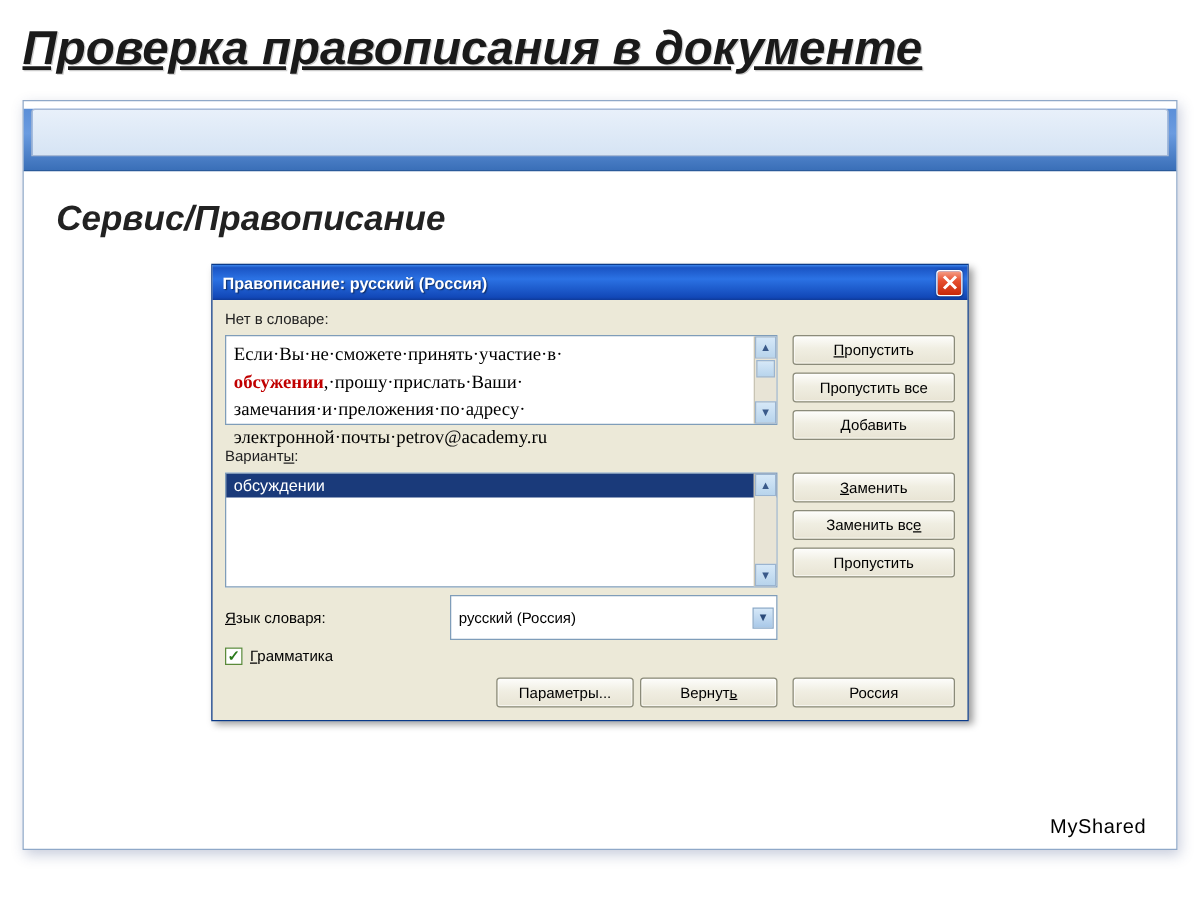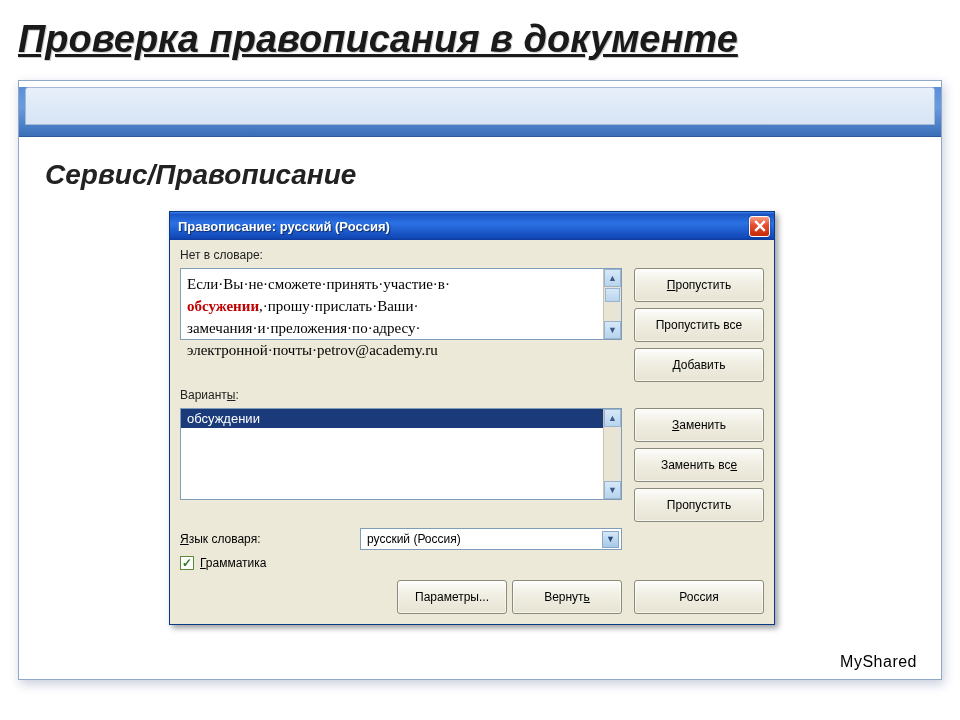--- a/index.html
+++ b/index.html
@@ -95,21 +95,21 @@
     display: grid;
     grid-template-columns: 1fr 130px;
     column-gap: 12px;
     row-gap: 6px;
     border-radius: 17px;
   }
   .lbl { font-size: 12px; color: #222; grid-column: 1; }
   .ul { text-decoration: underline; }
   .btn-col { grid-column: 2; display: flex; flex-direction: column; gap: 6px; }
   .xp-btn {
-    height: 34px;
+    height: 24px;
     background: linear-gradient(#fdfdfb, #f0eee2 45%, #e8e4d4);
     border: 1px solid #8b8b7a;
     border-radius: 3px;
     font-size: 12px;
     font-family: Tahoma, Arial, sans-serif;
     cursor: pointer;
     text-align: center;
     padding: 0 6px;
     box-shadow: inset 0 0 0 1px rgba(255,255,255,0.6);
   }
@@ -164,21 +164,21 @@
   .lang-row {
     grid-column: 1 / span 2;
     display: grid;
     grid-template-columns: 1fr 130px;
     column-gap: 12px;
     align-items: center;
   }
   .lang-left { display: flex; align-items: center; gap: 30px; }
   .lang-label { width: 150px; }
   .combo {
-    flex: 1; height: 22px;
+    flex: 1; height: 36px;
     background: #fff;
     border: 1px solid #7f9db9;
     display: flex; align-items: center;
     padding: 0 2px 0 6px;
     font-size: 12px;
     cursor: pointer;
   }
   .combo-text { flex: 1; }
   .combo-btn {
     width: 17px; height: 17px;

